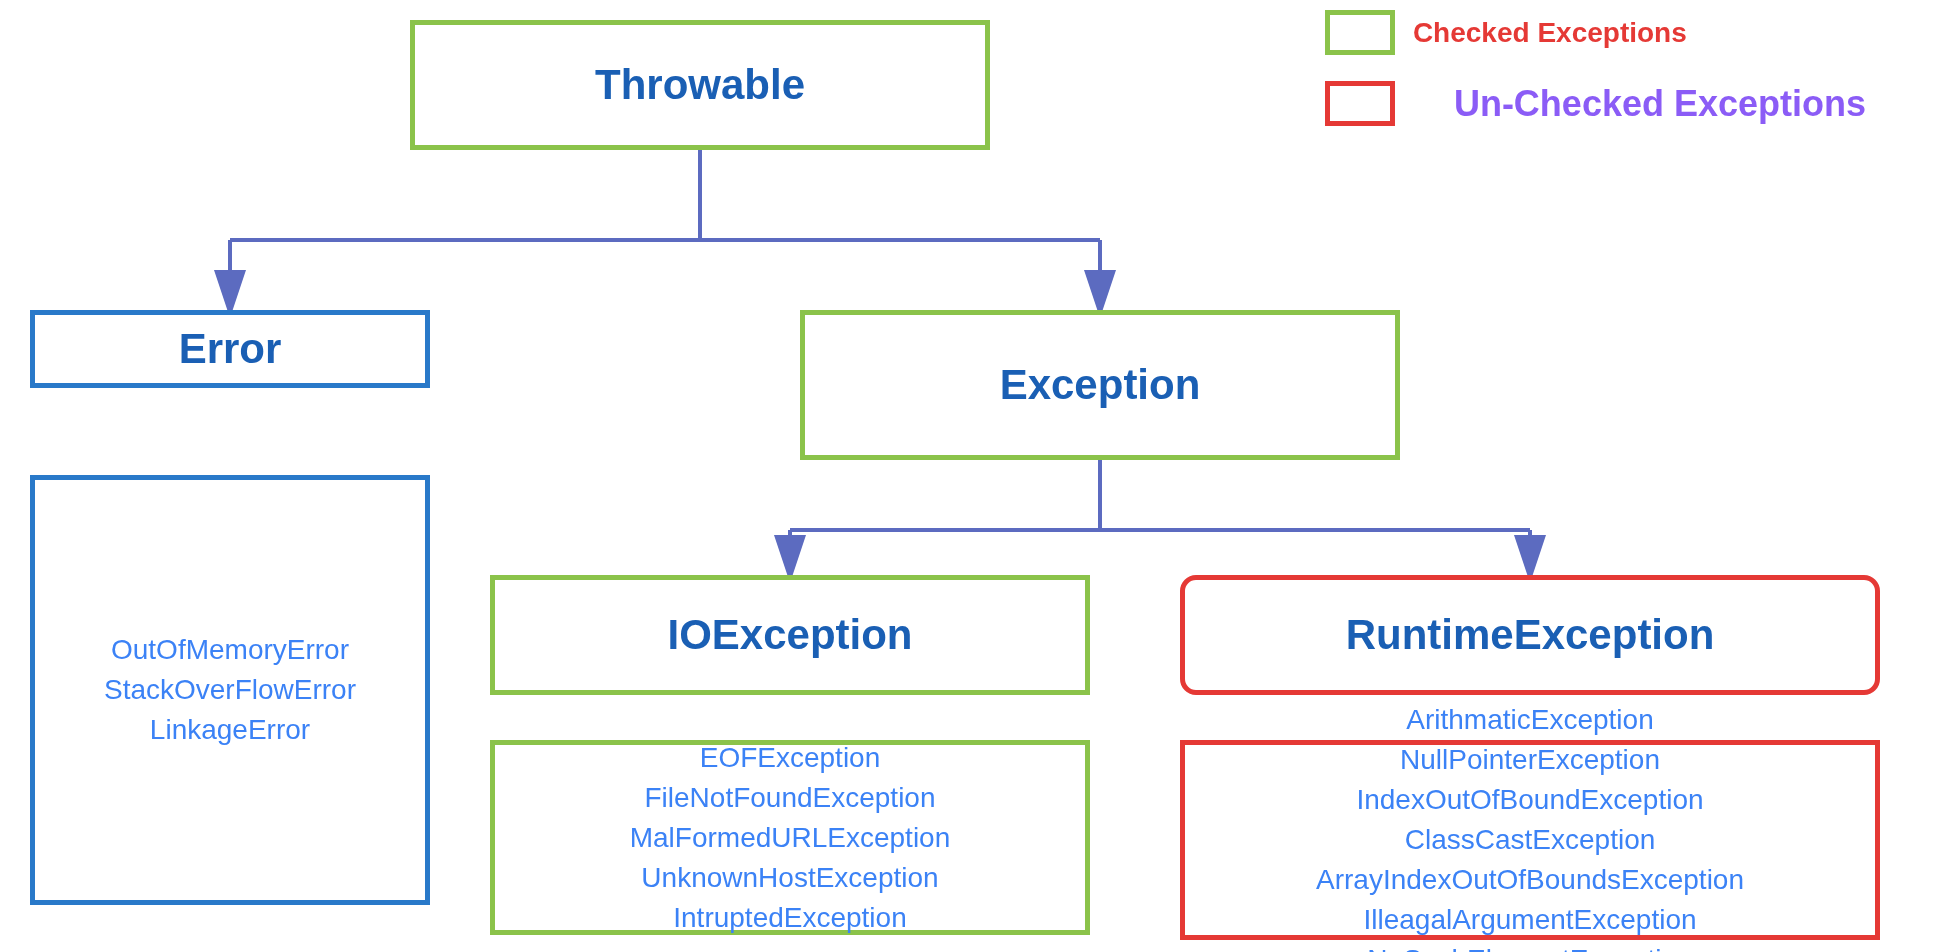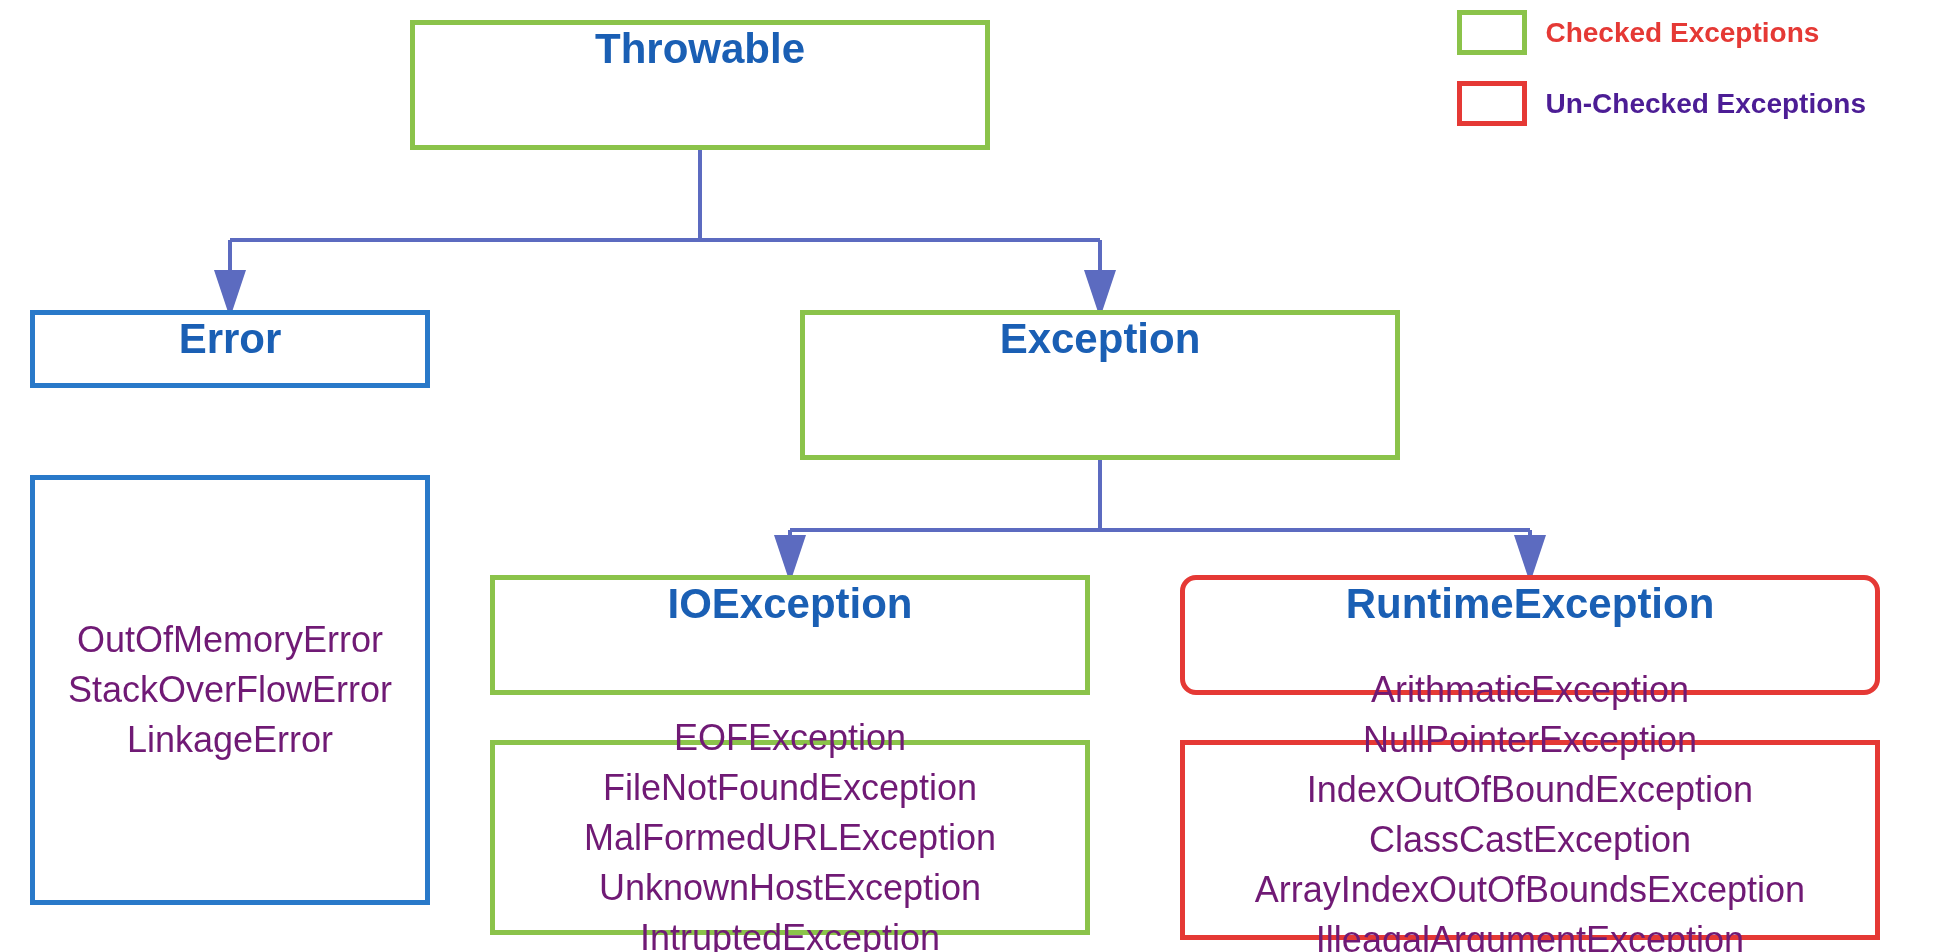--- a/index.html
+++ b/index.html
@@ -50,29 +50,31 @@
       background: white;
     }
 
     .legend-label-checked {
       font-size: 28px;
       font-weight: bold;
       color: #e53935;
     }
 
     .legend-label-unchecked {
-      font-size: 28px;
+      font-size: 36px;
       font-weight: bold;
-      color: #4c1d95;
+      color: #8b5cf6;
+      margin-left: 41px;
     }
 
     
     .node {
       position: absolute;
       display: flex;
+      align-items: center;
       justify-content: center;
       text-align: center;
       font-size: 42px;
       font-weight: bold;
       color: #1a5fb4;
       background: white;
     }
 
     .node-blue-border {
       border: 5px solid #2979c9;
@@ -87,22 +89,22 @@
     }
 
     
     .sub-items {
       position: absolute;
       display: flex;
       flex-direction: column;
       align-items: center;
       justify-content: center;
       gap: 8px;
-      font-size: 36px;
-      color: #701a75;
+      font-size: 28px;
+      color: #3b82f6;
       text-align: center;
     }
 
     
     .arrows-svg {
       position: absolute;
       top: 0;
       left: 0;
       width: 1946px;
       height: 952px;

